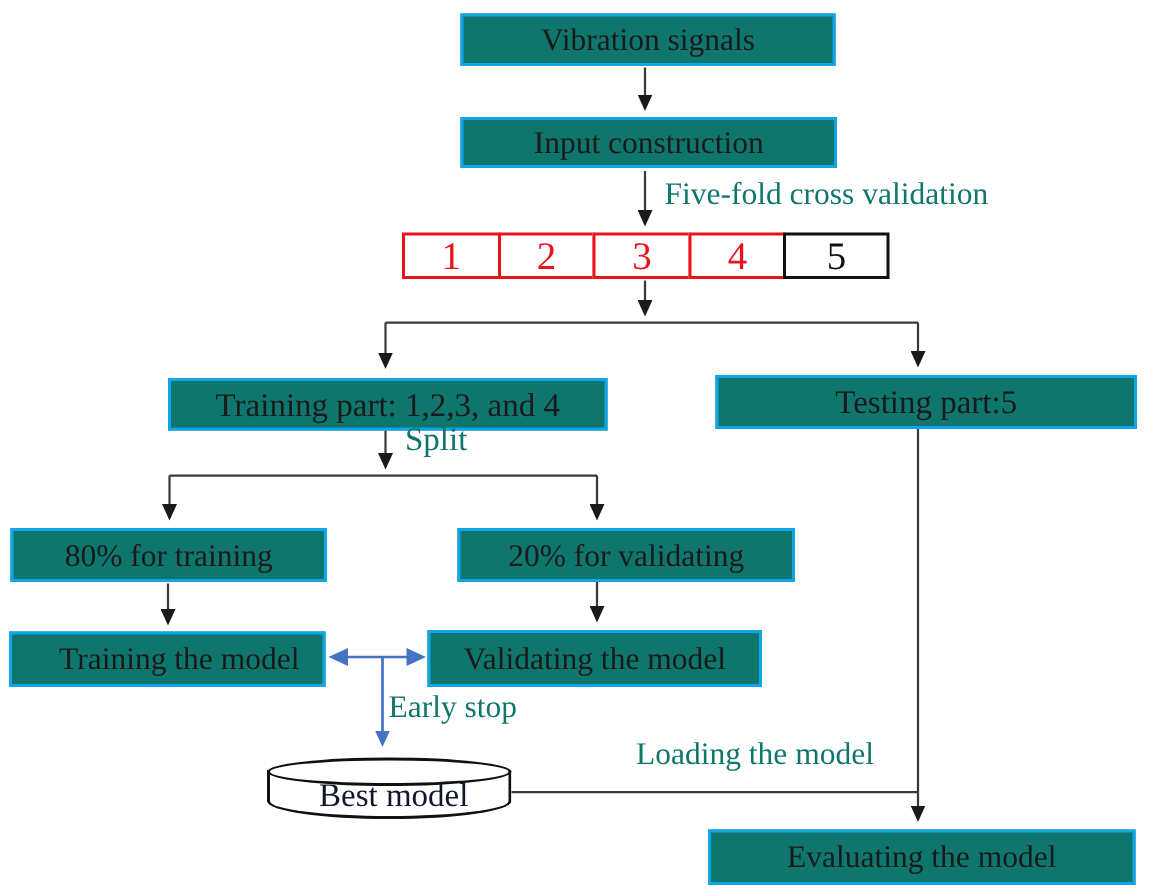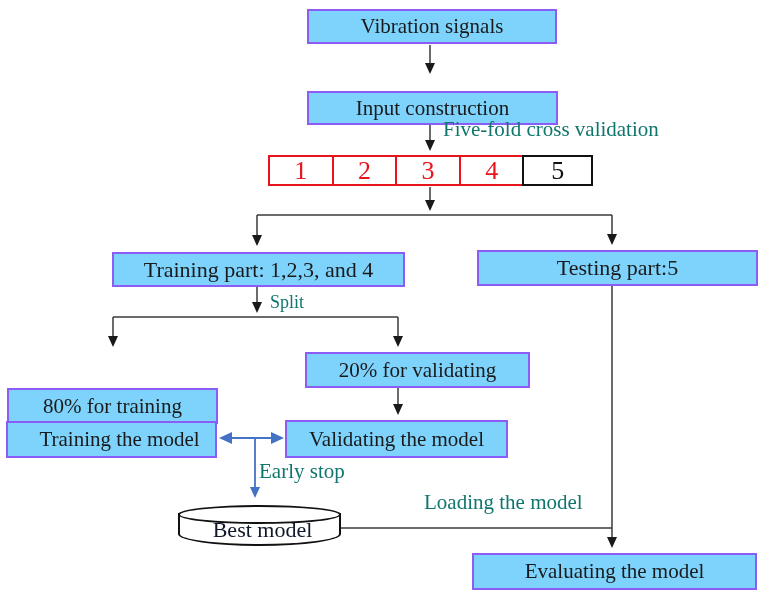--- a/index.html
+++ b/index.html
@@ -3,21 +3,21 @@
 <meta charset="utf-8">
 <style>
   html,body { margin:0; padding:0; background:#ffffff; }
   #canvas {
     position:relative; width:774px; height:595px; background:#ffffff;
     font-family:"Liberation Serif","DejaVu Serif",serif; overflow:hidden;
   }
   #wires { position:absolute; left:0; top:0; z-index:1; }
   .node {
     position:absolute; box-sizing:border-box; z-index:2;
-    background:#7dd3fc; border:2px solid #8b5cf6;
+    background:#0f766e; border:2px solid #0ea5e9;
     display:flex; align-items:center; justify-content:center;
     font-size:21px; color:#1a1a1a; white-space:nowrap;
   }
   .lbl {
     position:absolute; z-index:3; color:#0f766e; font-size:21px; white-space:nowrap;
   }
   
   #fold-row { position:absolute; left:268px; top:155px; width:325px; height:31px; display:flex; z-index:2; }
   .fold-cell {
     box-sizing:border-box; flex:1; display:flex; align-items:center; justify-content:center;
@@ -77,39 +77,39 @@
       <path d="M255,438 L255,496" marker-end="url(#ahb)"></path>
     </g>
     <g fill="#4472c4" stroke="none">
       <polygon points="219,438 232,432 232,444"></polygon>
       <polygon points="284,438 271,432 271,444"></polygon>
     </g>
   </svg>
 
   <div class="node" style="left:307px; top:9px; width:250px; height:35px;">Vibration signals</div>
 
-  <div class="node" style="left:307px; top:78px; width:251px; height:34px;margin-top:13px;">Input construction</div>
+  <div class="node" style="left:307px; top:78px; width:251px; height:34px;">Input construction</div>
 
   <div class="lbl" style="left:443px; top:117px;">Five-fold cross validation</div>
 
   <div id="fold-row">
     <div class="fold-cell">1</div>
     <div class="fold-cell">2</div>
     <div class="fold-cell">3</div>
     <div class="fold-cell">4</div>
     <div class="fold-cell black">5</div>
   </div>
 
   <div class="node" style="left:112px; top:252px; width:293px; height:35px; font-size:22px;">Training part: 1,2,3, and 4</div>
 
   <div class="node" style="left:477px; top:250px; width:281px; height:36px; font-size:22px;">Testing part:5</div>
 
-  <div class="lbl" style="left:270px; top:292px; font-size:18px;text-align:center;">Split</div>
+  <div class="lbl" style="left:270px; top:280px; font-size:22px;text-align:center;">Split</div>
 
-  <div class="node" style="left:7px; top:352px; width:211px; height:36px;margin-top:36px;">80% for training</div>
+  <div class="node" style="left:7px; top:352px; width:211px; height:36px;">80% for training</div>
 
   <div class="node" style="left:285px; top:352px; width:225px; height:36px;margin-left:20px;">20% for validating</div>
 
   <div class="node" style="left:6px; top:421px; width:211px; height:37px;padding-left:16px;">Training the model</div>
 
   <div class="node" style="left:285px; top:420px; width:223px; height:38px;">Validating the model</div>
 
   <div class="lbl" style="left:259px; top:459px;">Early stop</div>
 
   <div class="lbl" style="left:424px; top:490px;">Loading the model</div>

